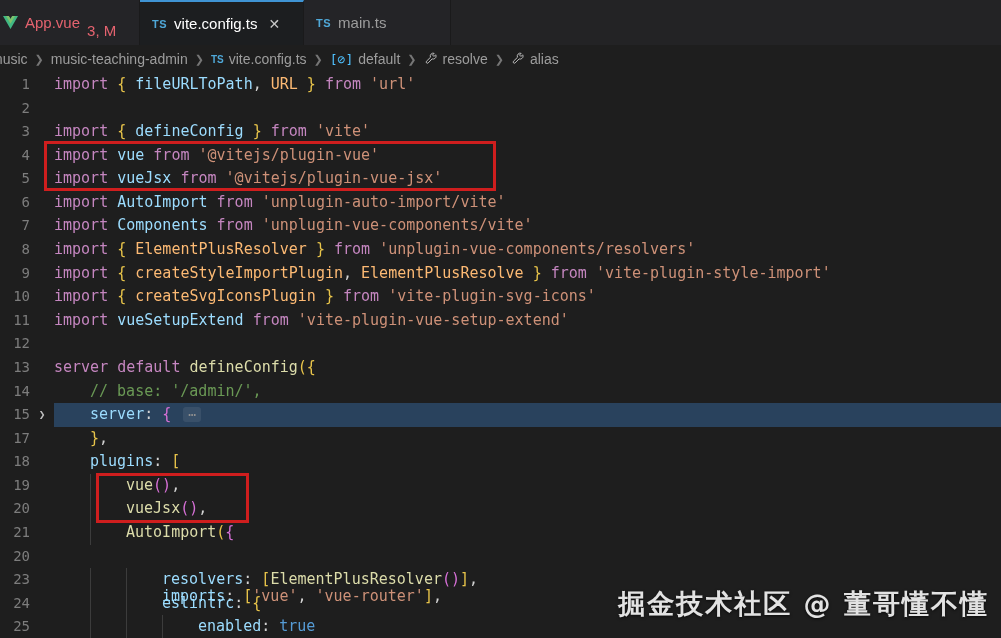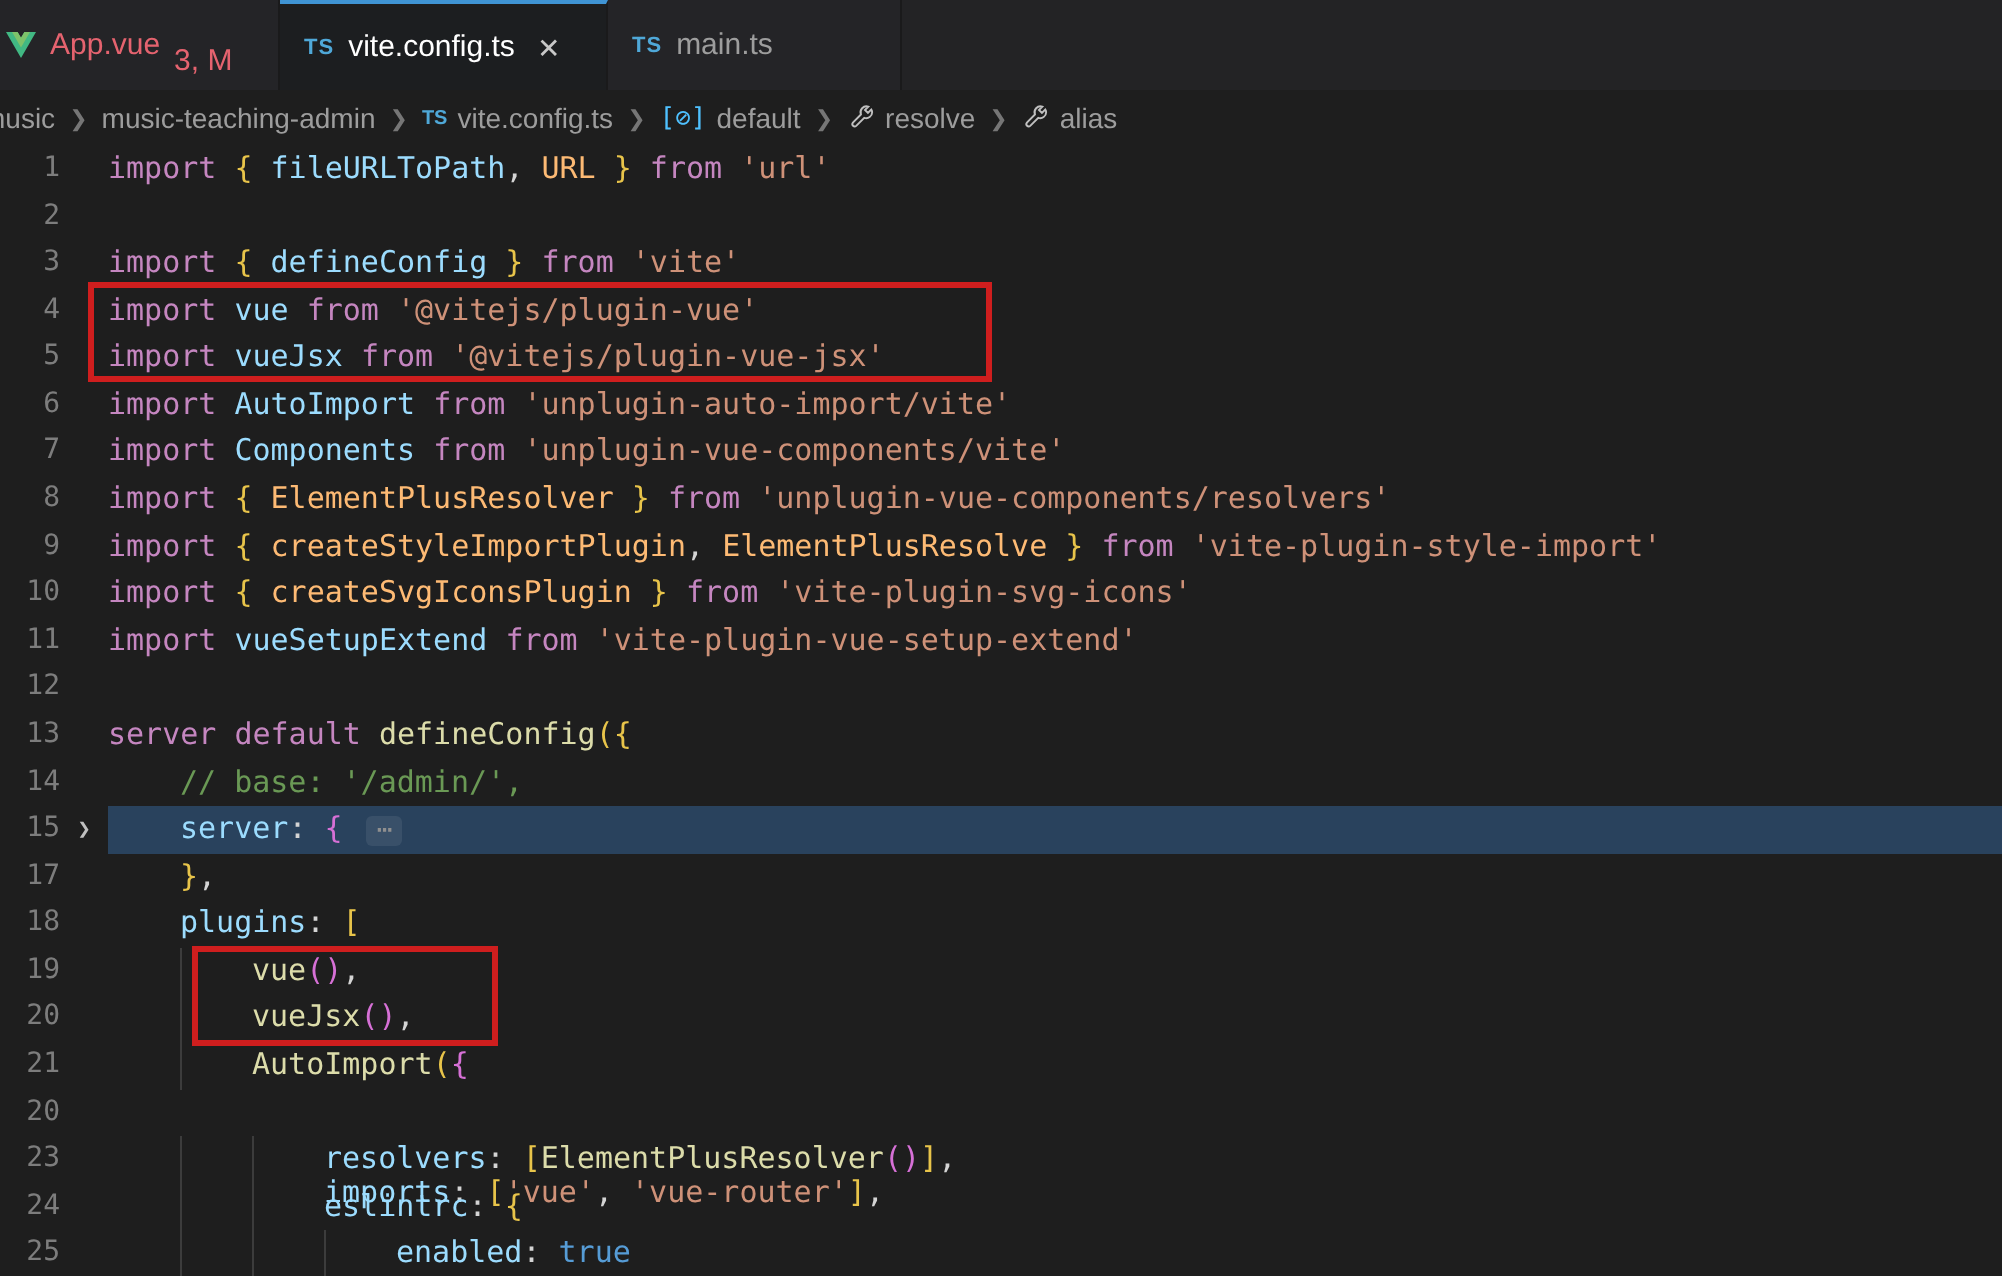--- a/index.html
+++ b/index.html
@@ -233,13 +233,14 @@
         <span class="txt" style="padding-left: 108px;"><i class="guide" style="left: 36px;"></i><i class="guide" style="left: 72px;"></i><span class="v">eslintrc</span><span class="p">: </span><span class="y">{</span></span>
       </div>
       <div class="row">
         <span class="ln">25</span>
         <span class="fold"></span>
         <span class="txt" style="padding-left: 144px;"><i class="guide" style="left: 36px;"></i><i class="guide" style="left: 72px;"></i><i class="guide" style="left: 108px;"></i><span class="v">enabled</span><span class="p">: </span><span class="b">true</span></span>
       </div>
     </div>
   <div class="redbox" id="box1"></div>
   <div class="redbox" id="box2"></div>
+  <div class="watermark">掘金技术社区 @ 董哥懂不懂</div>
 </div>
 
 </body></html>

